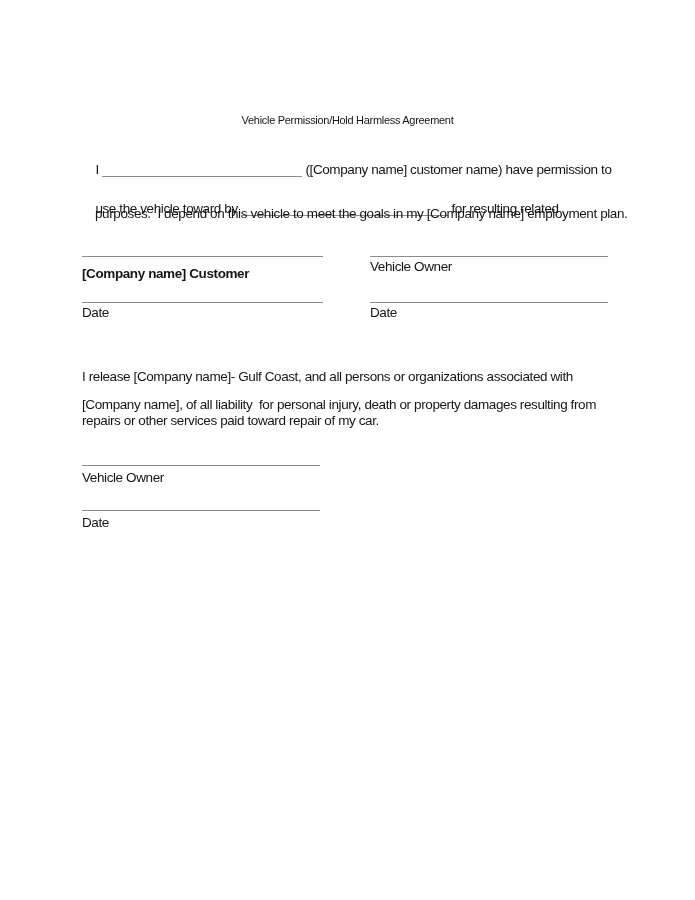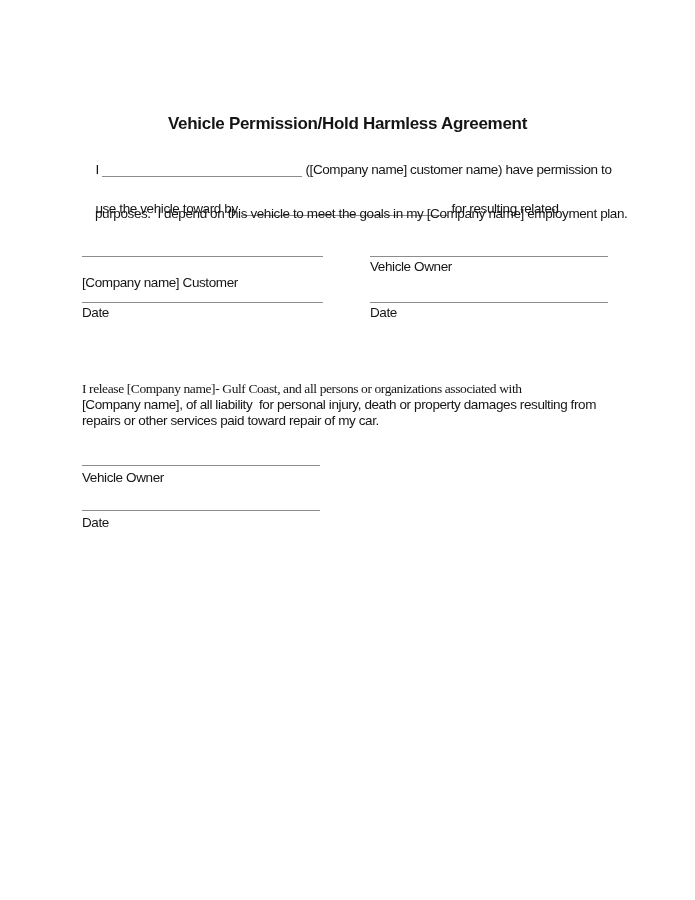--- a/index.html
+++ b/index.html
@@ -17,22 +17,22 @@
     font-size: 13.5px;
     letter-spacing: -0.4px;
     overflow: hidden;
   }
   .doc-title {
     position: absolute;
     top: 114px;
     left: 0;
     width: 695px;
     text-align: center;
-    font-weight: bold;
-    font-size: 17px;
+    font-weight: normal;
+    font-size: 11px;
     letter-spacing: -0.3px;
     white-space: pre;
   }
   .line {
     position: absolute;
     left: 82px;
     white-space: pre;
     line-height: 17px;
   }
   .blank {
@@ -70,30 +70,30 @@
     <span>I </span><span class="blank blank-1"></span><span> ([Company name] customer name) have permission to</span>
   </div>
   <div class="line" style="top:183px;">
     <span>use the vehicle toward by </span><span class="blank blank-2"></span><span> for resulting related</span>
   </div>
   <div class="line" style="top:205px;margin-left:13px;">purposes.  I depend on this vehicle to meet the goals in my [Company name] employment plan.</div>
 
   <div class="rule rule-left" style="top:256px;"></div>
   <div class="rule rule-right" style="top:256px;"></div>
 
-  <div class="label col-left" style="top:275px;">[Company name] Customer</div>
+  <div class="label col-left" style="top:266px;font-weight:bold;">[Company name] Customer</div>
   <div class="label col-right" style="top:259px;">Vehicle Owner</div>
 
   <div class="rule rule-left" style="top:302px;"></div>
   <div class="rule rule-right" style="top:302px;"></div>
 
   <div class="label col-left" style="top:305px;">Date</div>
   <div class="label col-right" style="top:305px;">Date</div>
 
-  <div class="line" style="top:380px;font-family:Liberation Serif, serif;">I release [Company name]- Gulf Coast, and all persons or organizations associated with</div>
+  <div class="line" style="top:368px;">I release [Company name]- Gulf Coast, and all persons or organizations associated with</div>
   <div class="line" style="top:396px;">[Company name], of all liability  for personal injury, death or property damages resulting from</div>
   <div class="line" style="top:412px;">repairs or other services paid toward repair of my car.</div>
 
   <div class="rule rule-bottom" style="top:465px;"></div>
   <div class="label col-left" style="top:470px;">Vehicle Owner</div>
 
   <div class="rule rule-bottom" style="top:510px;"></div>
   <div class="label col-left" style="top:515px;">Date</div>
 
 </div>

